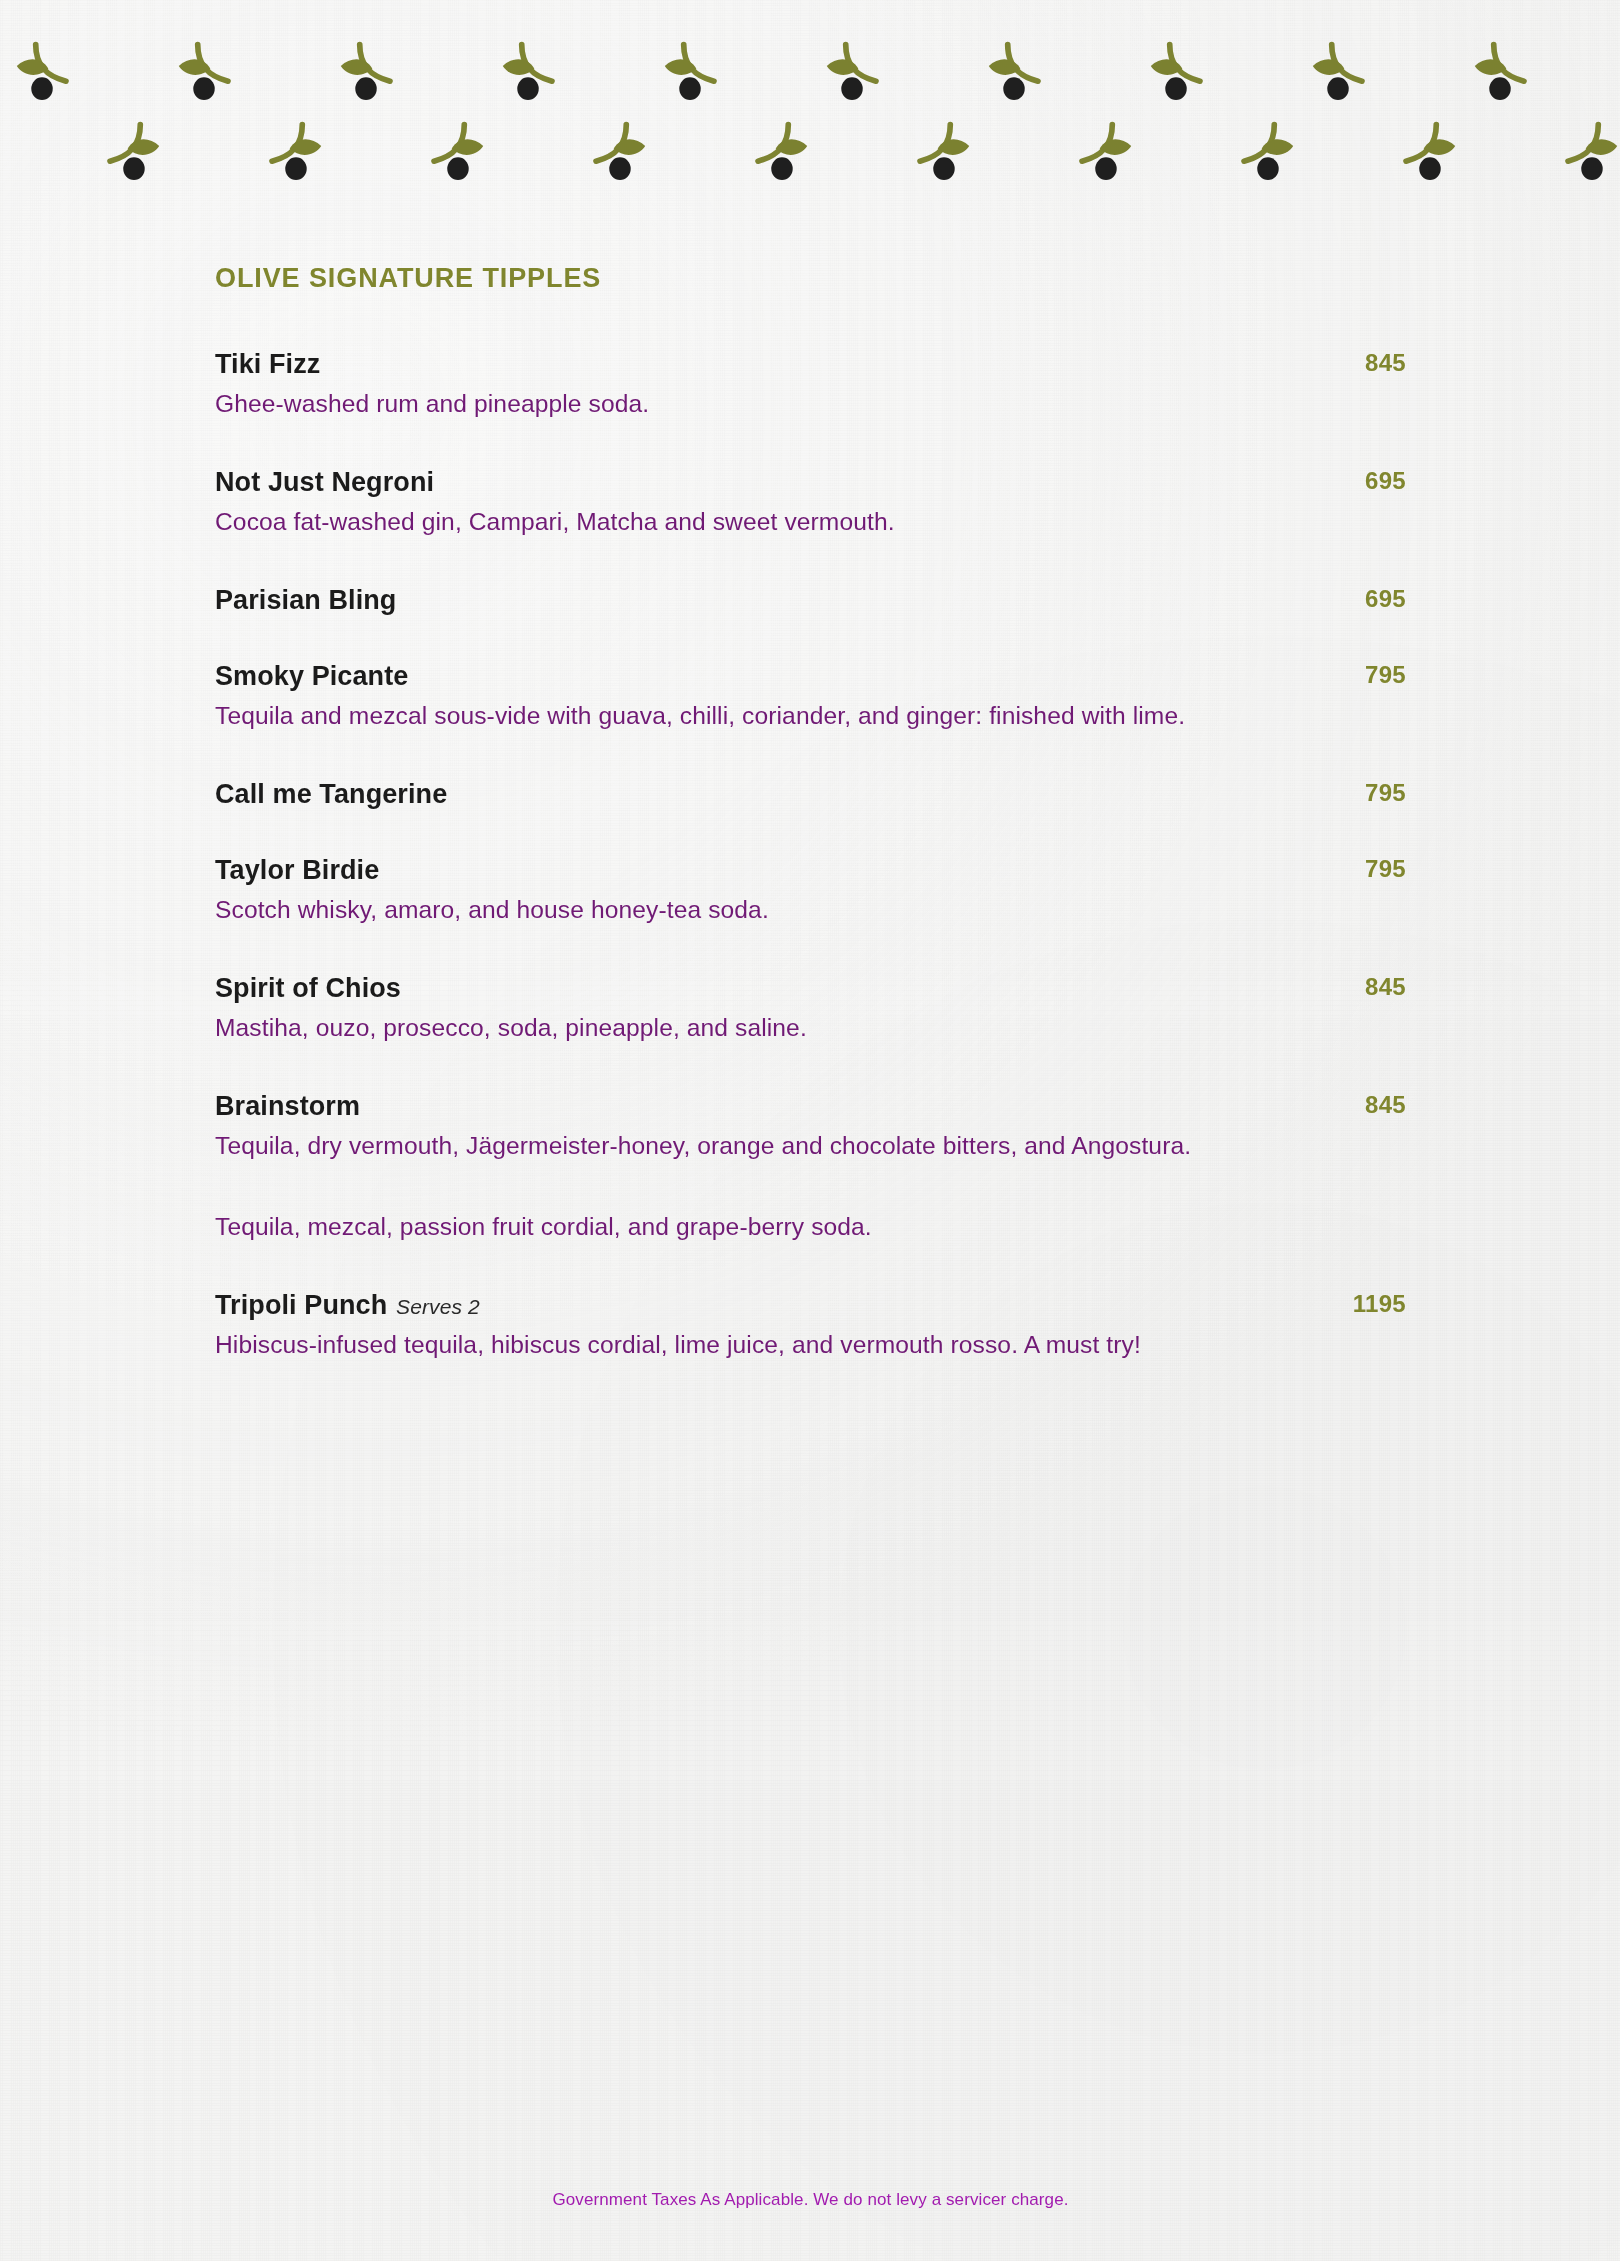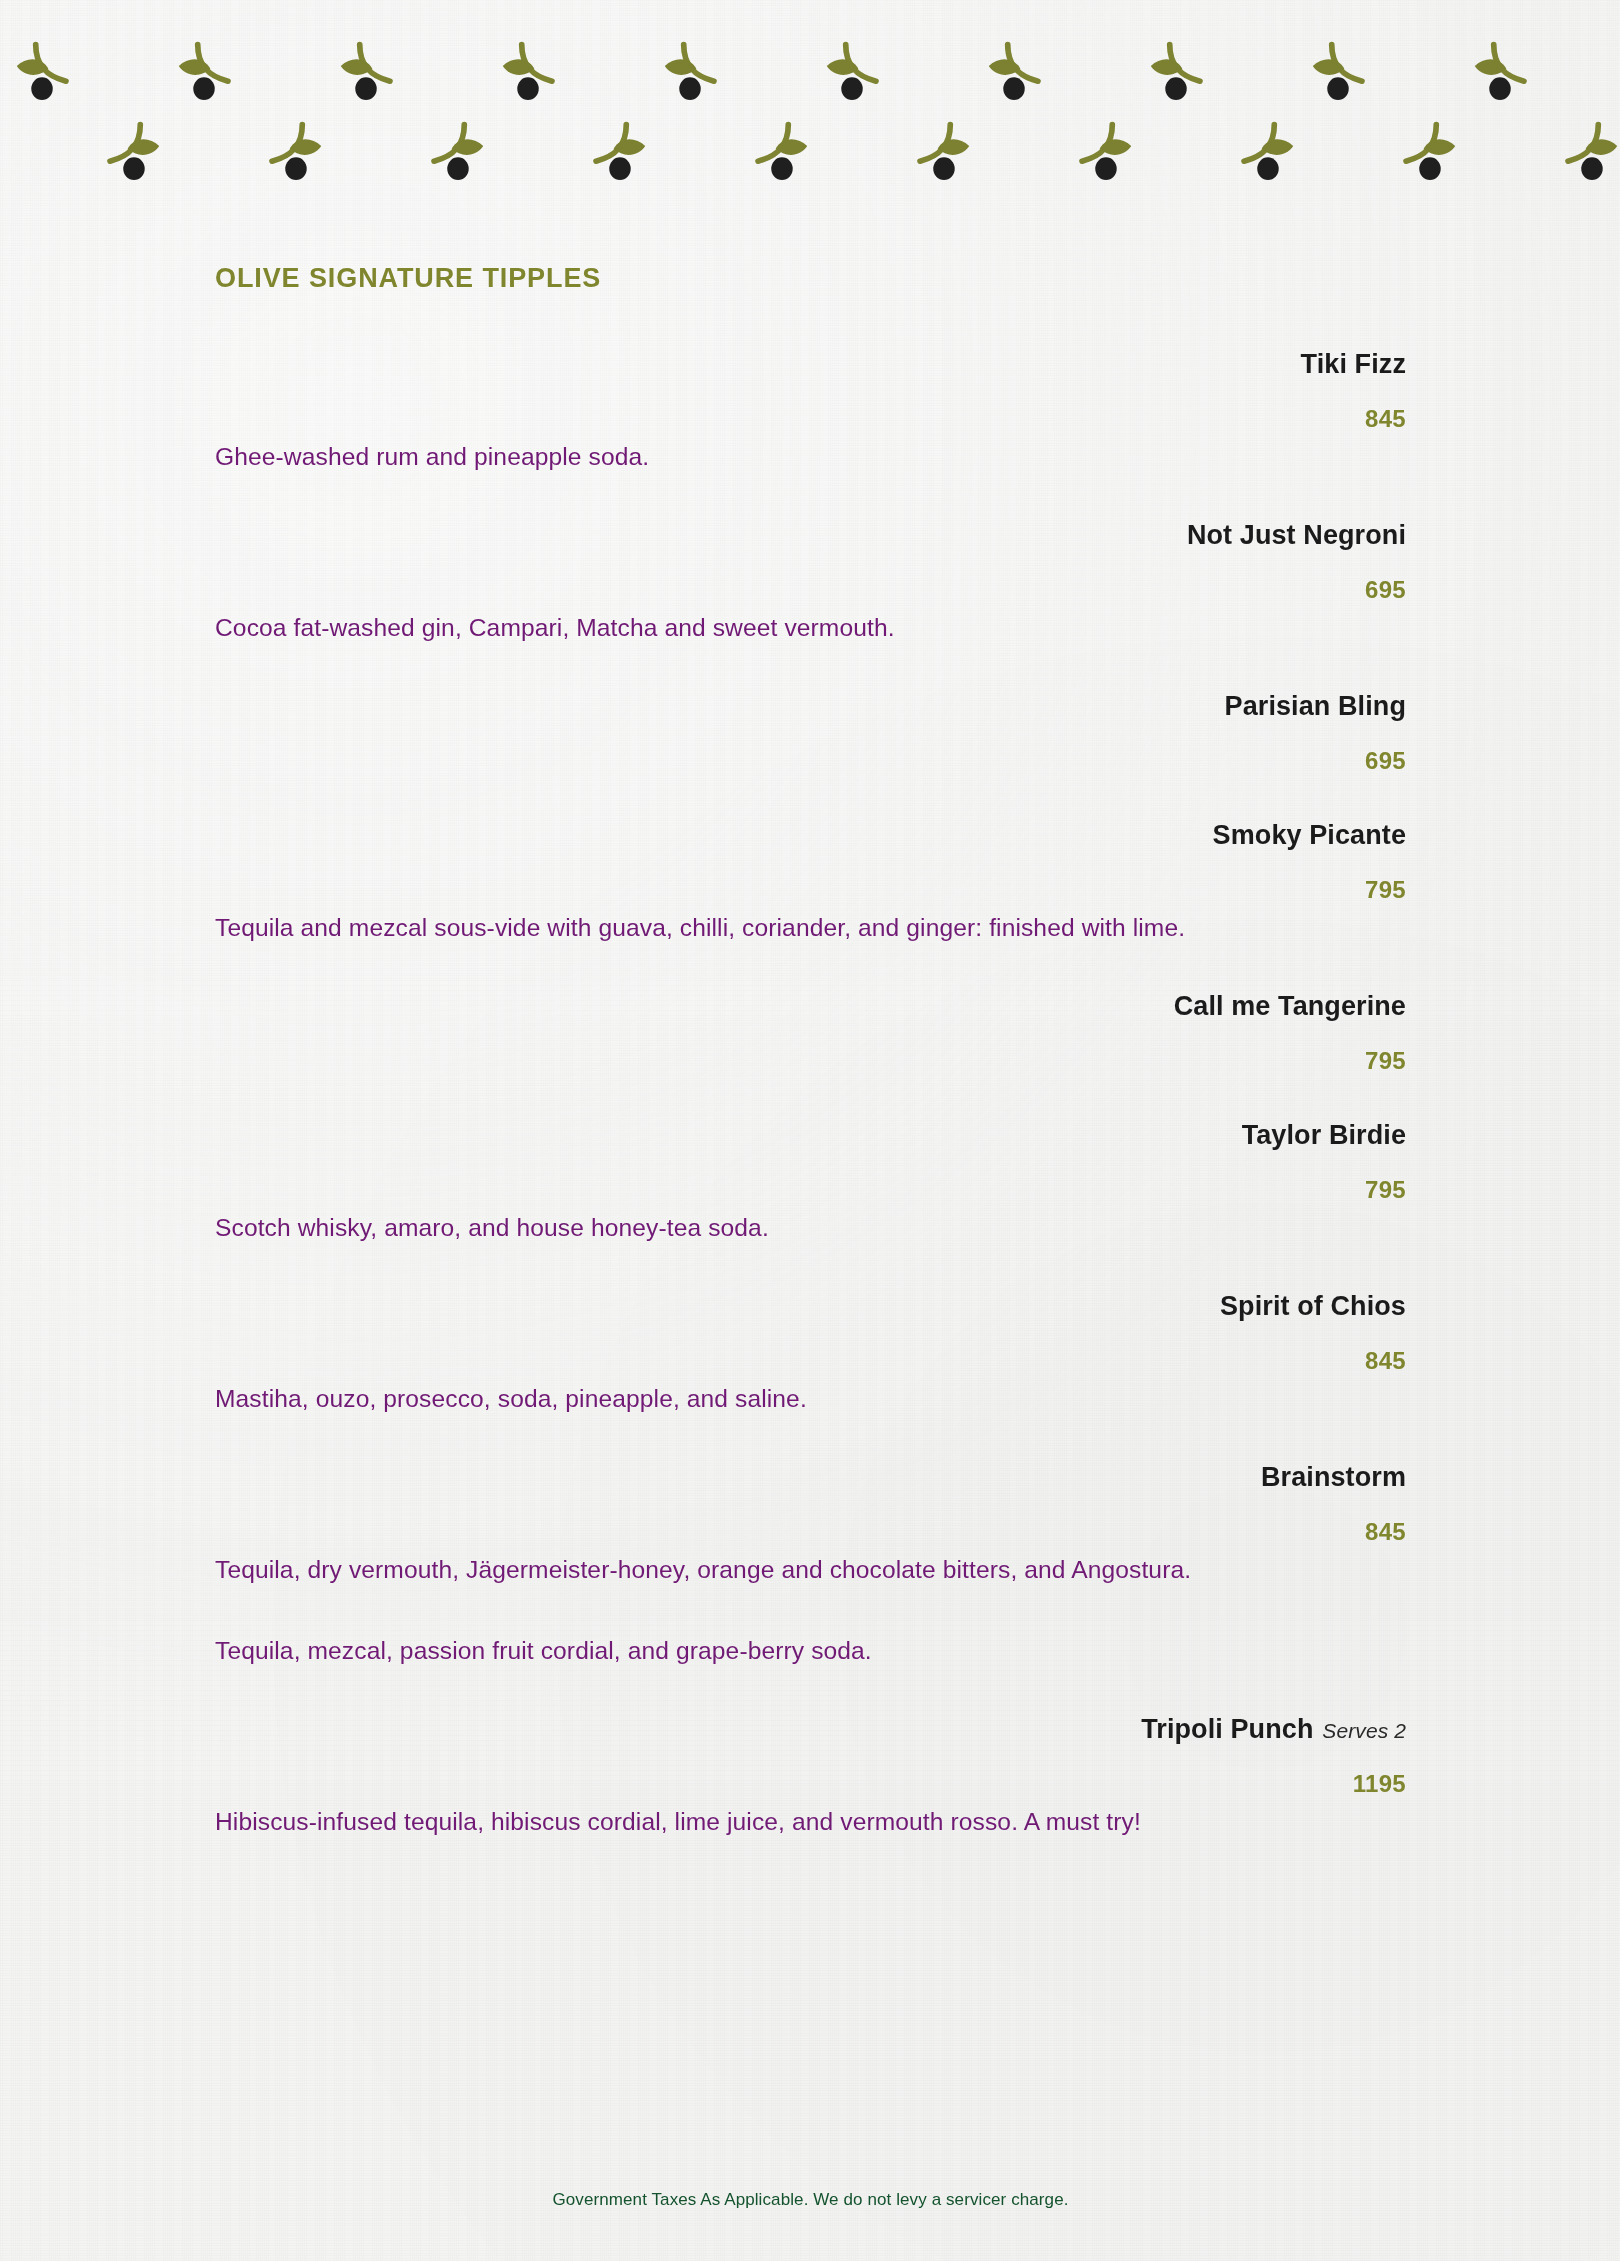--- a/index.html
+++ b/index.html
@@ -79,24 +79,23 @@
   .menu-list {
     margin-top: 57px;
   }
 
   .menu-item {
     margin-bottom: 45px;
   }
 
   .item-head {
     display: flex;
-    align-items: flex-end;
+    align-items: flex-start;
     justify-content: space-between;
     gap: 25px;
-    flex-direction: column;
   }
 
   .item-name {
     font-size: 27px;
     font-weight: bold;
     color: #1b1b1b;
     letter-spacing: 0.1px;
     line-height: 1.15;
     flex: 1 1 auto;
   }
@@ -129,21 +128,21 @@
     letter-spacing: 0.1px;
   }
 
   .footer-note {
     position: absolute;
     left: 0;
     top: 2190px;
     width: 1621px;
     text-align: center;
     font-size: 17px;
-    color: #14532d;
+    color: #a21caf;
     z-index: 3;
     letter-spacing: 0.1px;
   }
 </style>
 </head>
 <body>
 
 <div class="paper-texture"></div>
 
 <div class="olive-border">

